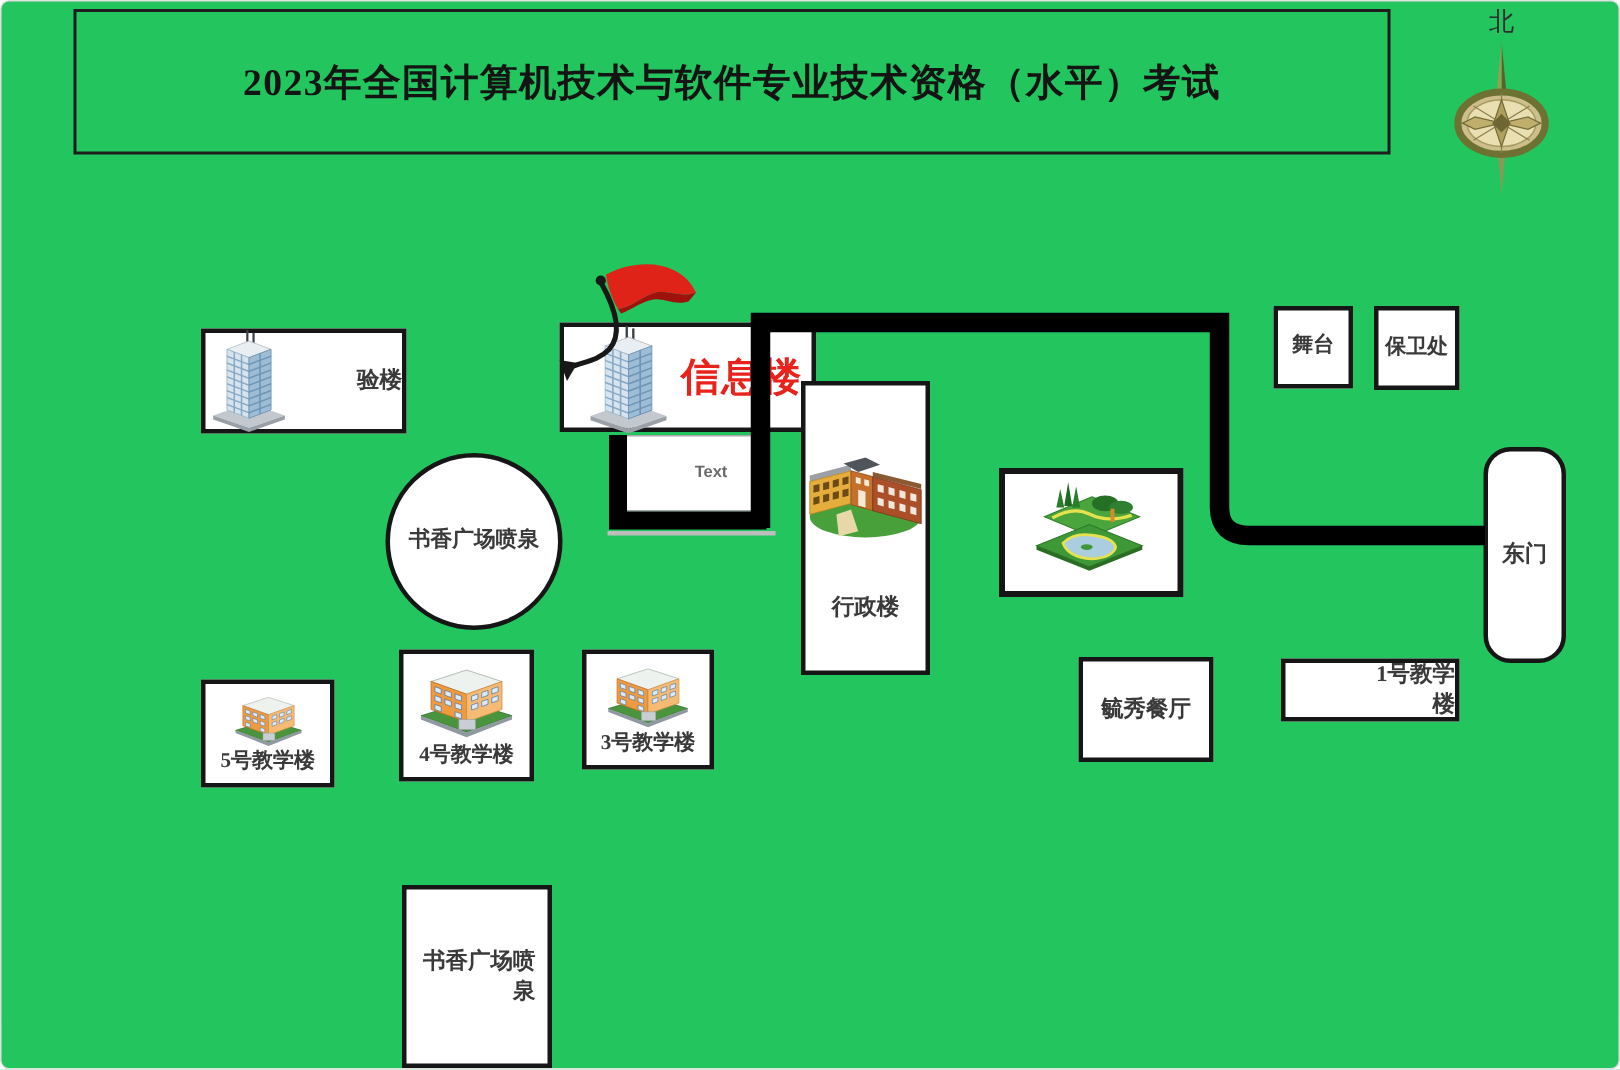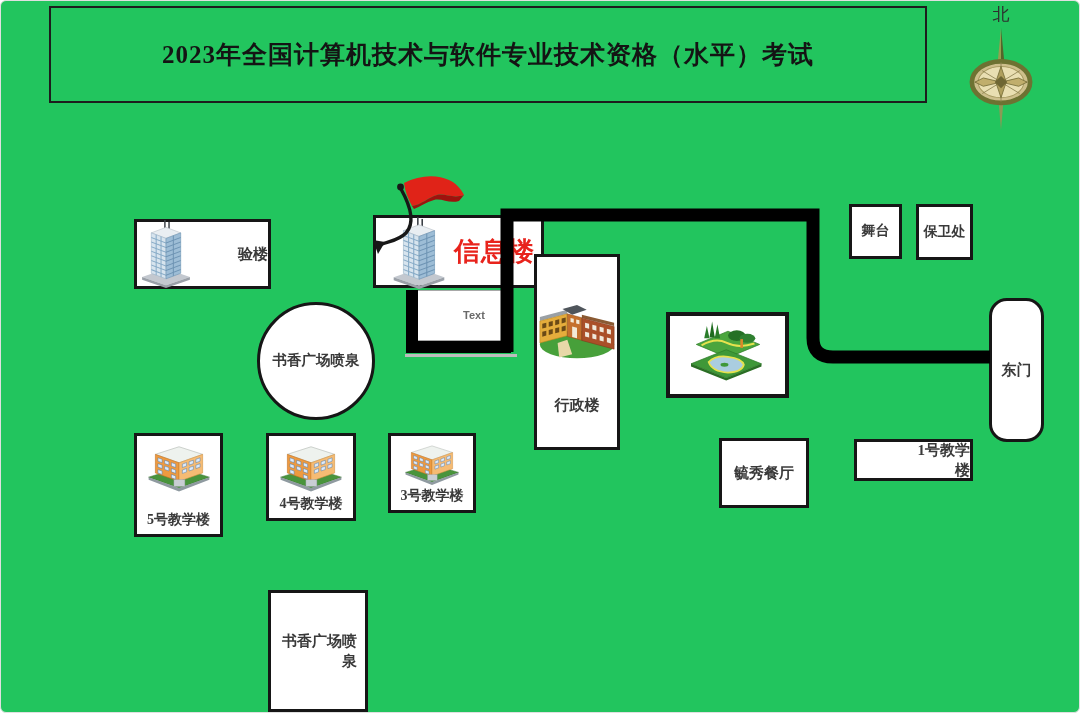--- a/index.html
+++ b/index.html
@@ -31,21 +31,21 @@
   .text-note{left:413px;top:289px;width:88px;height:51px;border:1px solid #a8a8a8;background:#fff;}
   .text-note .label{color:#6a6a6a;font-size:11px;font-family:"Liberation Sans","DejaVu Sans",sans-serif;margin-left:32px;}
   .fountain{left:256px;top:301px;width:118px;height:118px;}
   .admin-box{left:533px;top:253px;width:86px;height:196px;}
   .park-box{left:665px;top:311px;width:123px;height:86px;border-width:4px;}
   .stage-box{left:848px;top:203px;width:53px;height:55px;}
   .security-box{left:915px;top:203px;width:57px;height:56px;}
   .eastgate-box{left:988px;top:297px;width:55px;height:144px;border-radius:18px;}
   .yuxiu-box{left:718px;top:437px;width:90px;height:70px;}
   .teach1-box{left:853px;top:438px;width:119px;height:42px;padding-left:48px;}
-  .teach5-box{left:133px;top:432px;width:89px;height:104px;}
+  .teach5-box{left:133px;top:452px;width:89px;height:72px;}
   .teach4-box{left:265px;top:432px;width:90px;height:88px;}
   .teach3-box{left:387px;top:432px;width:88px;height:80px;}
   .maidao-box{left:267px;top:589px;width:100px;height:122px;padding:0 8px;}
   .teach-label{font-size:14px;margin-bottom:4px;}
   #route-overlay{position:absolute;left:0;top:0;width:1080px;height:713px;pointer-events:none;}
   svg.bicon{display:block;}
 </style>
 </head>
 <body>
 

